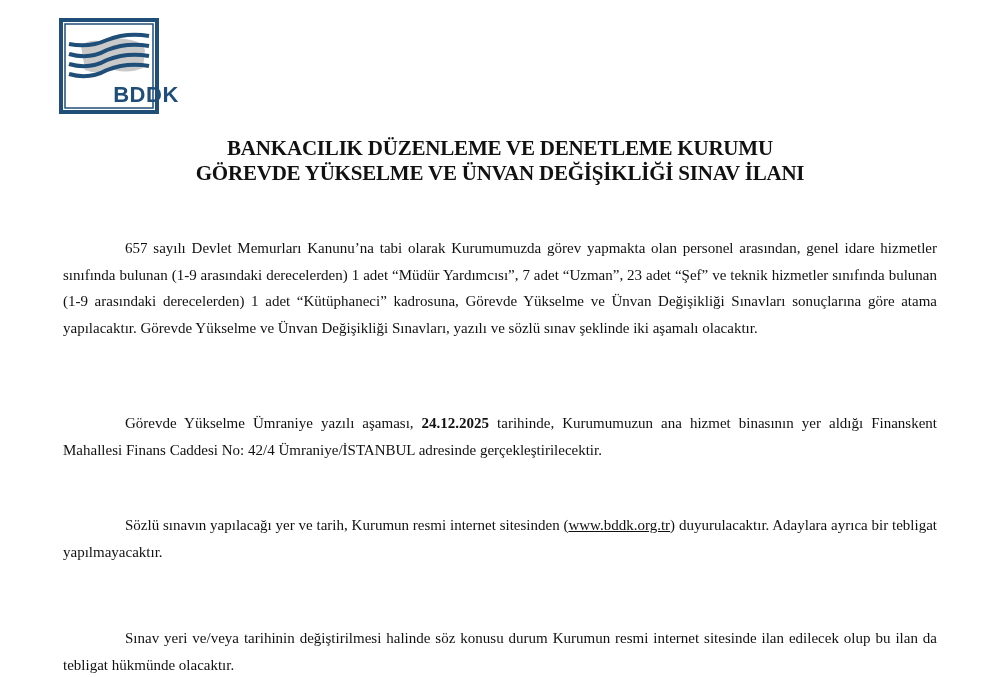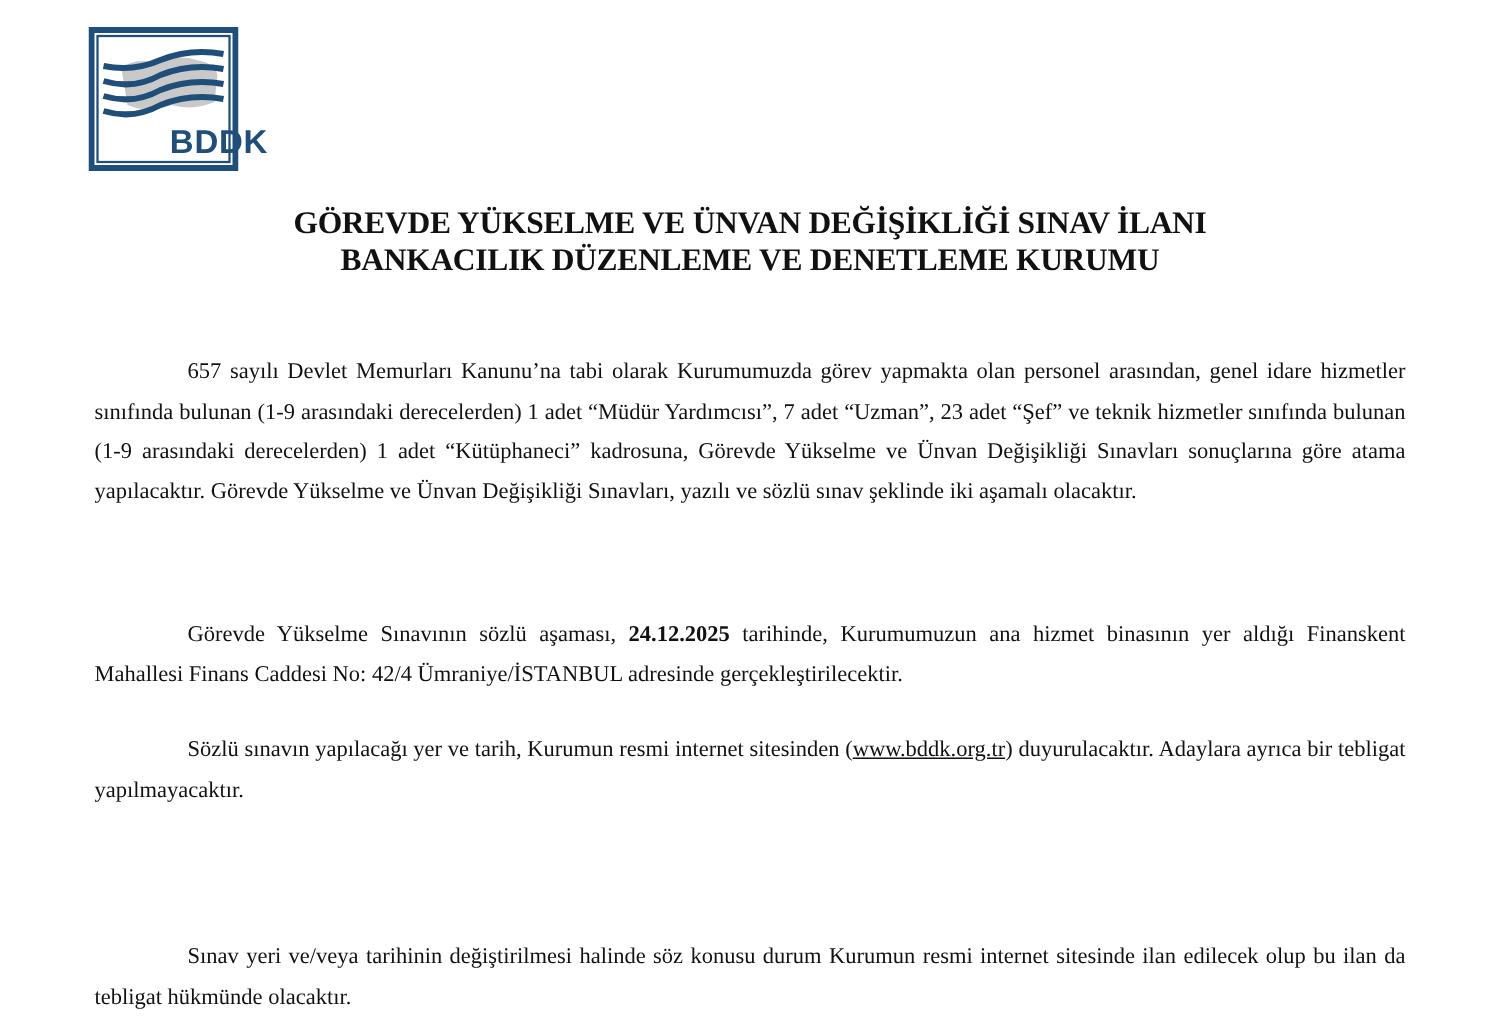--- a/index.html
+++ b/index.html
@@ -6,21 +6,21 @@
   body { width: 1000px; height: 677px; position: relative; overflow: hidden;
          font-family: "Liberation Serif", "DejaVu Serif", serif; color: #111111; }
   .logo { position: absolute; left: 59px; top: 18px; width: 100px; height: 96px; }
   .title { position: absolute; left: 0; top: 136px; width: 1000px; text-align: center;
            font-weight: bold; font-size: 21px; line-height: 25px; letter-spacing: -0.2px; }
   .para { position: absolute; left: 63px; width: 874px; font-size: 15px; line-height: 26.5px;
           text-align: justify; text-indent: 62px; margin: 0; }
   .para b { font-weight: bold; font-family: Liberation Serif, serif; }
   #p1 { top: 235px; }
   #p2 { top: 410px; }
-  #p3 { top: 487px; }
+  #p3 { top: 512px; }
   #p4 { top: 590px; margin-top: 35px; }
   .link { text-decoration: underline; color: #111111; }
 </style>
 </head>
 <body>
 
 <div class="logo">
   <svg width="100" height="96" viewBox="0 0 100 96">
     <rect x="0" y="0" width="100" height="96" fill="#ffffff"></rect>
     <rect x="2" y="2" width="96" height="92" fill="none" stroke="#1f4e79" stroke-width="4"></rect>
@@ -28,23 +28,23 @@
     <path d="M22 28 Q30 20 45 24 Q58 18 72 22 Q84 24 86 32 L84 50 Q70 56 55 52 Q40 58 26 52 Z" fill="#c9c9c9"></path>
     <path d="M10 26 Q30 30 48 22 Q68 14 90 18" fill="none" stroke="#1f4e79" stroke-width="4"></path>
     <path d="M10 36 Q30 42 48 32 Q68 24 90 28" fill="none" stroke="#1f4e79" stroke-width="4"></path>
     <path d="M10 46 Q30 52 48 42 Q68 34 90 38" fill="none" stroke="#1f4e79" stroke-width="4"></path>
     <path d="M10 56 Q30 62 48 52 Q68 44 90 48" fill="none" stroke="#1f4e79" stroke-width="4"></path>
   </svg>
   <div style="position:absolute;left:0;top:64px;width:100px;text-align:center;font-family:'Liberation Sans',sans-serif;font-weight:bold;font-size:22px;color:#1f4e79;letter-spacing:0.5px;margin-left:37px;">BDDK</div>
 </div>
 
 <div class="title">
+  <div>BANKACILIK DÜZENLEME VE DENETLEME KURUMU</div>
   <div>GÖREVDE YÜKSELME VE ÜNVAN DEĞİŞİKLİĞİ SINAV İLANI</div>
-  <div>BANKACILIK DÜZENLEME VE DENETLEME KURUMU</div>
 </div>
 
 <p class="para" id="p1">657 sayılı Devlet Memurları Kanunu’na tabi olarak Kurumumuzda görev yapmakta olan personel arasından, genel idare hizmetler sınıfında bulunan (1-9 arasındaki derecelerden) 1 adet “Müdür Yardımcısı”, 7 adet “Uzman”, 23 adet “Şef” ve teknik hizmetler sınıfında bulunan (1-9 arasındaki derecelerden) 1 adet “Kütüphaneci” kadrosuna, Görevde Yükselme ve Ünvan Değişikliği Sınavları sonuçlarına göre atama yapılacaktır. Görevde Yükselme ve Ünvan Değişikliği Sınavları, yazılı ve sözlü sınav şeklinde iki aşamalı olacaktır.</p>
 
-<p class="para" id="p2"><span>Görevde Yükselme Sınavının sözlü aşaması, </span><b>24.12.2025</b><span> tarihinde, Kurumumuzun ana hizmet binasının yer aldığı Finanskent Mahallesi Finans Caddesi No: 42/4 Ümraniye/İSTANBUL adresinde gerçekleştirilecektir.</span></p>
+<p class="para" id="p2"><span>Görevde Yükselme Ümraniye yazılı aşaması, </span><b>24.12.2025</b><span> tarihinde, Kurumumuzun ana hizmet binasının yer aldığı Finanskent Mahallesi Finans Caddesi No: 42/4 Ümraniye/İSTANBUL adresinde gerçekleştirilecektir.</span></p>
 
 <p class="para" id="p3"><span>Sözlü sınavın yapılacağı yer ve tarih, Kurumun resmi internet sitesinden (</span><span class="link">www.bddk.org.tr</span><span>) duyurulacaktır. Adaylara ayrıca bir tebligat yapılmayacaktır.</span></p>
 
 <p class="para" id="p4">Sınav yeri ve/veya tarihinin değiştirilmesi halinde söz konusu durum Kurumun resmi internet sitesinde ilan edilecek olup bu ilan da tebligat hükmünde olacaktır.</p>
 
 </body></html>

